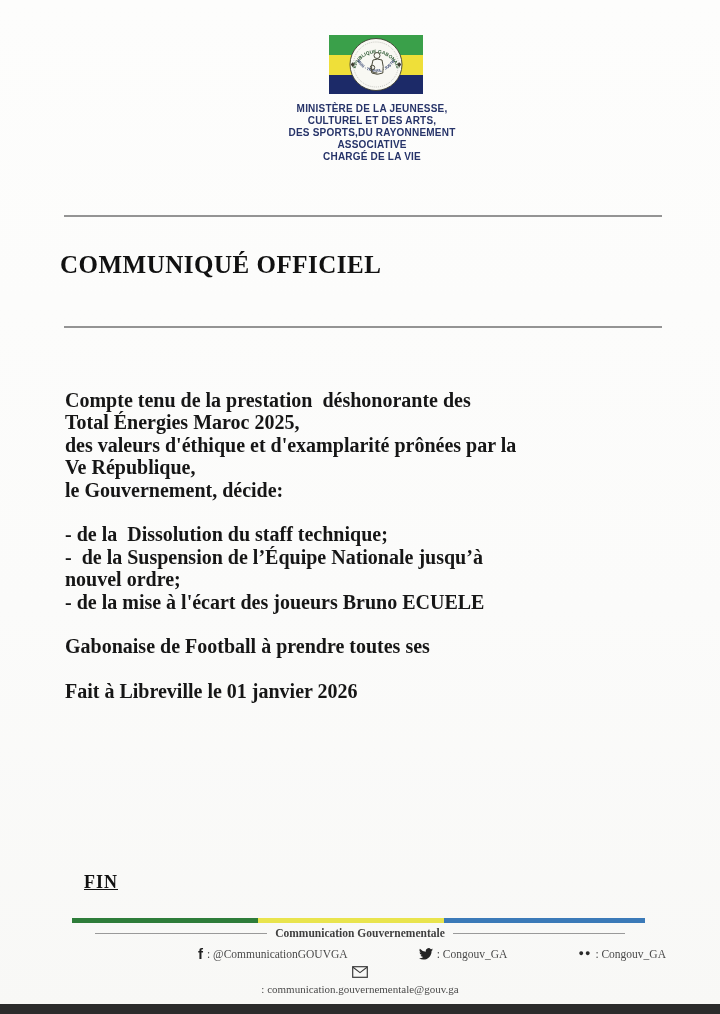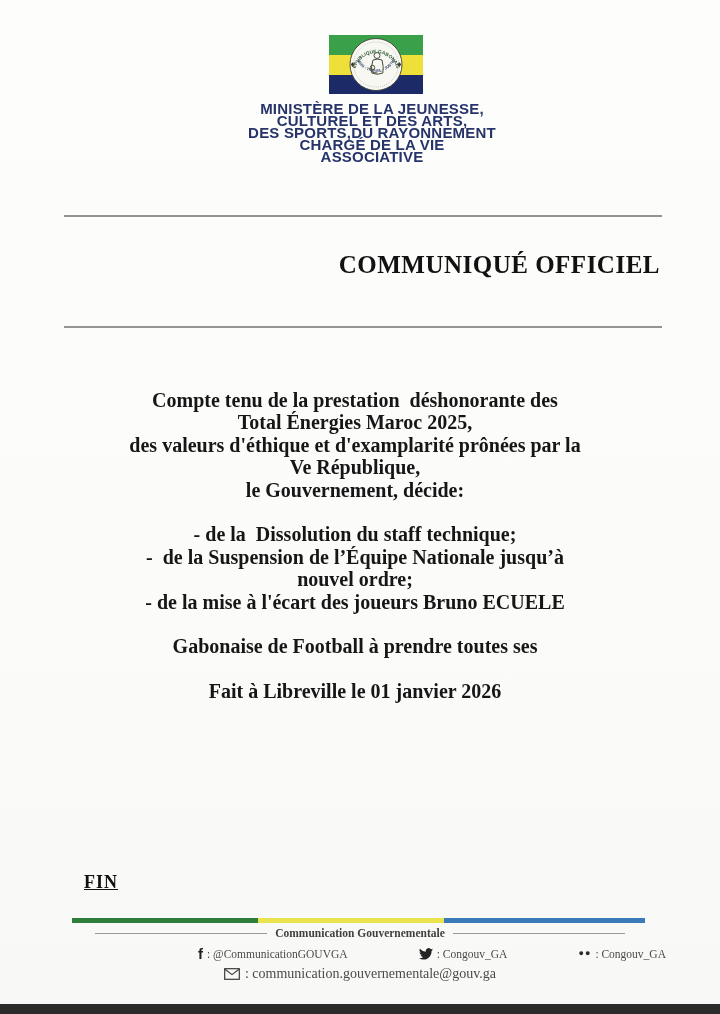--- a/index.html
+++ b/index.html
@@ -9,34 +9,34 @@
     overflow:hidden;
     font-family:"Liberation Serif", serif;
     color:#161616;
   }
   
   .logo{position:absolute;left:329px;top:35px;width:94px;height:59px;}
   .ministry{
     position:absolute;left:222px;top:103px;width:300px;
     text-align:center;
     font-family:"Liberation Sans", sans-serif;
-    font-weight:bold;font-size:15px;line-height:12px;
+    font-weight:bold;font-size:10px;line-height:12px;
     color:#273469;letter-spacing:.2px;
   }
   .rule{position:absolute;left:64px;width:598px;height:2px;background:#949494;}
   .rule1{top:215px;}
   .rule2{top:326px;}
   .title{
-    position:absolute;left:60px;top:251px;width:600px;text-align:right;
+    position:absolute;left:60px;top:251px;width:600px;text-align:left;
     font-weight:bold;font-size:25px;letter-spacing:.5px;color:#111;
   }
   
   .body{
     position:absolute;left:65px;top:389px;width:580px;
-    font-weight:bold;font-size:20px;line-height:22.4px;text-align:center;
+    font-weight:bold;font-size:20px;line-height:22.4px;
   }
   .bline{white-space:pre-wrap;}
   .gap{height:22.4px;}
   .fin{
     position:absolute;left:84px;top:872px;
     font-weight:bold;font-size:18px;letter-spacing:1px;color:#111;text-decoration:underline;
   }
   
   .tricolor{position:absolute;left:72px;top:918px;width:573px;height:5px;display:flex;}
   .tricolor .seg{height:100%;}
@@ -56,21 +56,21 @@
   }
   .social-item{display:flex;align-items:center;gap:4px;white-space:nowrap;}
   .fb-glyph{
     font-family:"Liberation Sans", sans-serif;font-weight:bold;
     font-size:15px;color:#1f1f1f;line-height:1;
   }
   .dots-glyph{font-size:9px;color:#2a2a2a;letter-spacing:1px;line-height:1;}
   .email-row{
     position:absolute;left:60px;top:966px;width:600px;
     display:flex;justify-content:center;align-items:center;gap:5px;
-    font-size:14px;color:#4a4a4a;
+    font-size:11px;color:#4a4a4a;flex-direction:column;
   }
   .bottom-strip{position:absolute;left:0;top:1004px;width:720px;height:10px;background:#2b2b2b;}
   svg{display:block;}
 </style>
 </head>
 <body>
 
 <div class="page">
 
   <svg class="logo" viewBox="0 0 94 59">
@@ -96,22 +96,22 @@
       <path d="M44 25 q4.5 -1.8 9 0 q2 6.5 0.8 13 q-5.5 2.6 -11 0 q-1 -7 1.2 -13 z"></path>
       <circle cx="43.5" cy="32.5" r="2.2"></circle>
       <path d="M41.5 35.5 q3 3 7 2.5"></path>
     </g>
   </svg>
 
   <div class="ministry">
     <div>MINISTÈRE DE LA JEUNESSE,</div>
     <div>CULTUREL ET DES ARTS,</div>
     <div>DES SPORTS,DU RAYONNEMENT</div>
+    <div>ASSOCIATIVE</div>
     <div>CHARGÉ DE LA VIE</div>
-    <div>ASSOCIATIVE</div>
   </div>
 
   <div class="rule rule1"></div>
   <div class="title">COMMUNIQUÉ OFFICIEL</div>
   <div class="rule rule2"></div>
 
   <div class="body">
     <div class="bline">Compte tenu de la prestation  déshonorante des</div>
     <div class="bline">Total Énergies Maroc 2025,</div>
     <div class="bline">des valeurs d'éthique et d'examplarité prônées par la</div>

